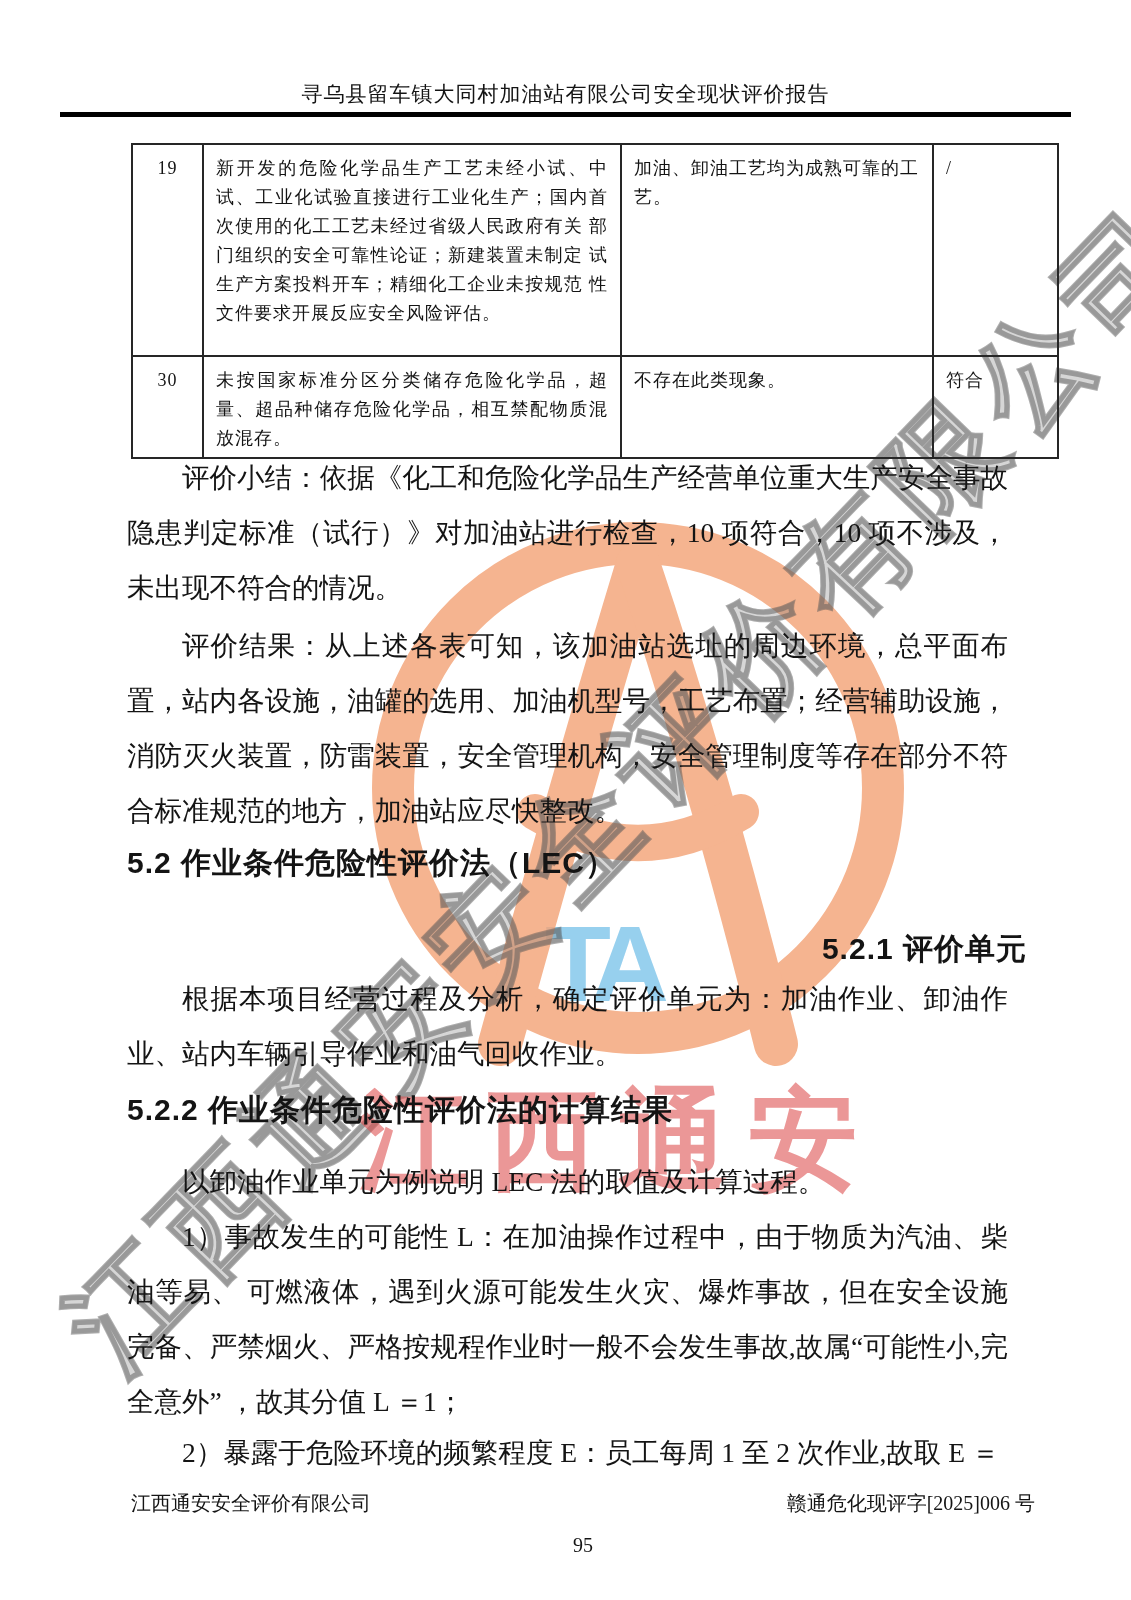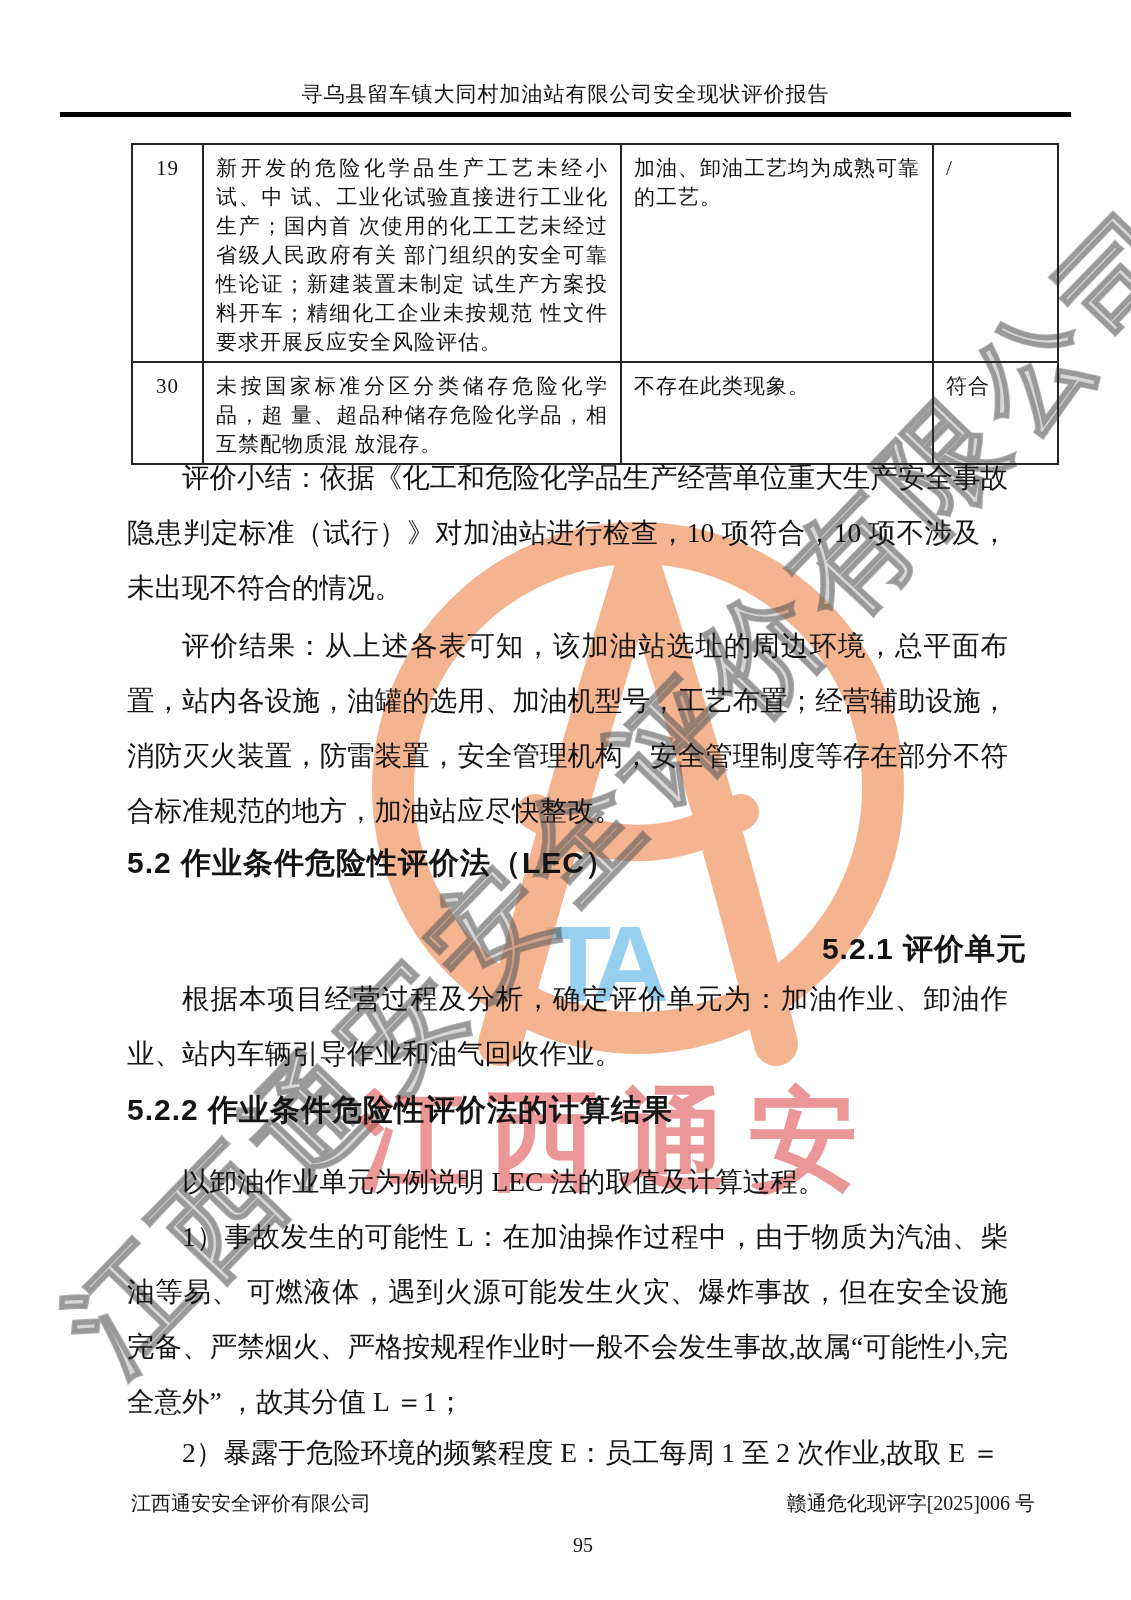--- a/index.html
+++ b/index.html
@@ -47,21 +47,21 @@
     position:absolute;top:112px;left:60px;width:1011px;height:5px;
     background:#000;
   }
   table.checklist{
     position:absolute;top:143px;left:131px;
     width:926px;border-collapse:collapse;table-layout:fixed;
   }
   table.checklist td{
     border:2px solid #262626;
     vertical-align:top;
-    font-size:21px;line-height:29px;
+    font-size:18px;line-height:29px;
     padding:9px 12px 4px 12px;
     letter-spacing:1px;
   }
   td.c-no{text-align:center;padding-top:14px;letter-spacing:0;}
   td.c-item{text-align:justify;}
   tr.row-19{height:212px;}
   tr.row-20{height:90px;}
   .para{
     position:absolute;left:127px;width:881px;
     font-size:27.5px;line-height:55px;

